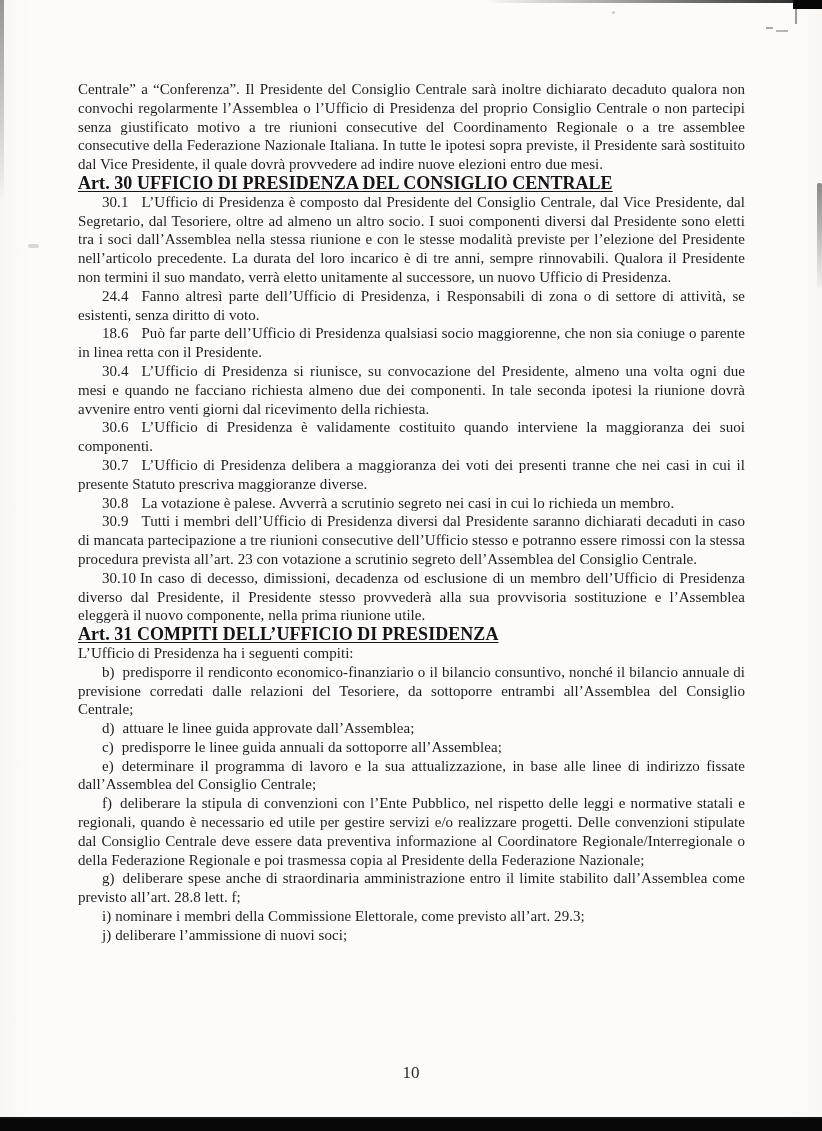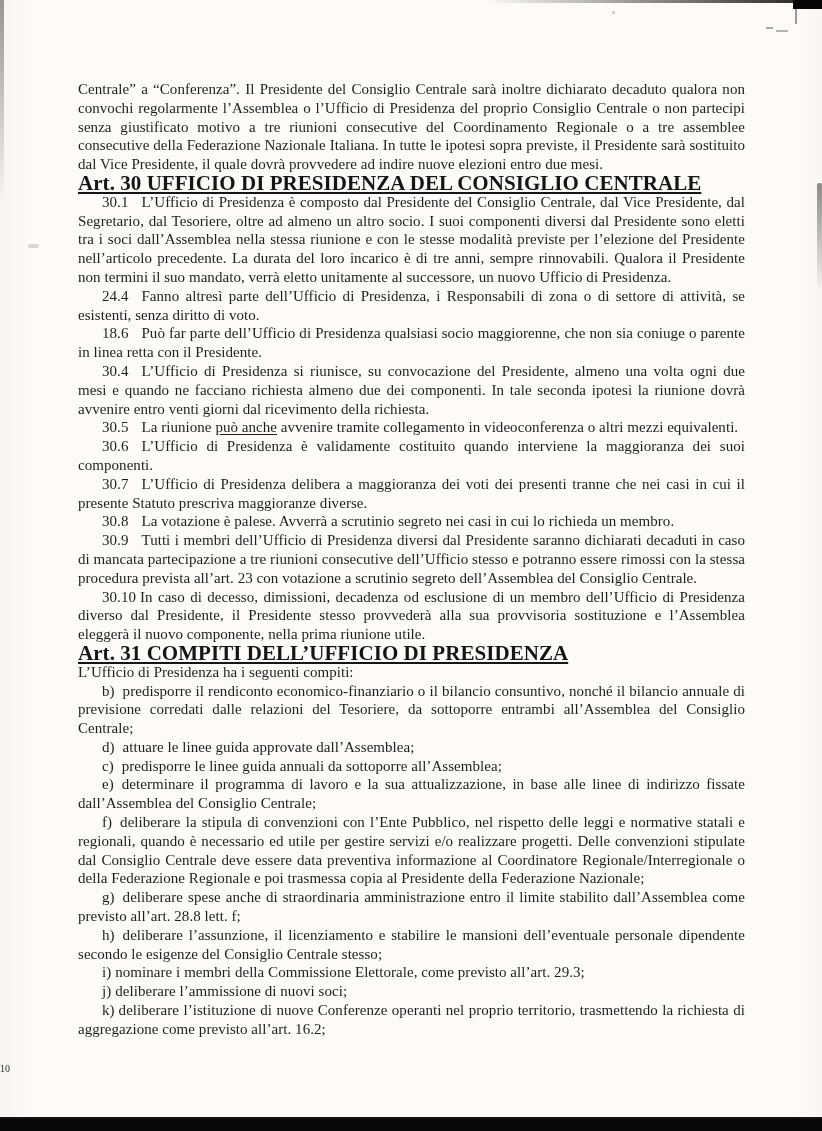--- a/index.html
+++ b/index.html
@@ -21,39 +21,39 @@
     width: 667px;
     font-size: 15px;
     line-height: 18.8px;
     text-align: justify;
     letter-spacing: 0.05px;
   }
   .content p { margin: 0; }
   .para { margin: 0; }
   .art-heading {
     font-weight: 700;
-    font-size: 21px;
+    font-size: 18px;
     color: #151517;
     text-decoration: underline;
     text-underline-offset: 2px;
     text-align: left;
   }
   .art30-heading { margin-top: 24px; }
   .art31-heading { margin-top: 37px; }
   .num { white-space: nowrap; margin-left: 24px; }
   .num-wide { margin-right: 13px; }
   .num-mid { margin-right: 8px; }
   .num-tight { margin-right: 4px; }
   .emph-underline { text-decoration: underline; text-decoration-thickness: 1px; text-underline-offset: 2px; }
   .page-number {
     position: absolute;
     left: 0; top: 1063px;
     width: 822px;
-    text-align: left;
-    font-size: 10px;
+    text-align: center;
+    font-size: 17px;
     color: #2a2a2c;
   }
   
   .artifact { position: absolute; pointer-events: none; }
   .art-left-streak { left: 0; top: 0; width: 4px; height: 200px;
     background: linear-gradient(to bottom, rgba(70,70,70,.55), rgba(150,150,150,.02)); }
   .art-top-line { left: 485px; top: 0; width: 308px; height: 3px;
     background: linear-gradient(to right, rgba(10,10,10,0), rgba(10,10,10,.85)); }
   .art-top-right-block { left: 793px; top: 0; width: 29px; height: 9px; background: #060606; }
   .art-top-right-tail { left: 795px; top: 9px; width: 2px; height: 15px; background: rgba(0,0,0,.38); }
@@ -87,37 +87,34 @@
   <div class="content">
 
     <p class="para">Centrale” a “Conferenza”. Il Presidente del Consiglio Centrale sarà inoltre dichiarato decaduto qualora non convochi regolarmente l’Assemblea o l’Ufficio di Presidenza del proprio Consiglio Centrale o non partecipi senza giustificato motivo a tre riunioni consecutive del Coordinamento Regionale o a tre assemblee consecutive della Federazione Nazionale Italiana. In tutte le ipotesi sopra previste, il Presidente sarà sostituito dal Vice Presidente, il quale dovrà provvedere ad indire nuove elezioni entro due mesi.</p>
 
     <p class="art-heading art30-heading">Art. 30 UFFICIO DI PRESIDENZA DEL CONSIGLIO CENTRALE</p>
 
     <p class="para"><span class="num num-wide">30.1</span><span>L’Ufficio di Presidenza è composto dal Presidente del Consiglio Centrale, dal Vice Presidente, dal Segretario, dal Tesoriere, oltre ad almeno un altro socio. I suoi componenti diversi dal Presidente sono eletti tra i soci dall’Assemblea nella stessa riunione e con le stesse modalità previste per l’elezione del Presidente nell’articolo precedente. La durata del loro incarico è di tre anni, sempre rinnovabili. Qualora il Presidente non termini il suo mandato, verrà eletto unitamente al successore, un nuovo Ufficio di Presidenza.</span></p>
     <p class="para"><span class="num num-wide">24.4</span><span>Fanno altresì parte dell’Ufficio di Presidenza, i Responsabili di zona o di settore di attività, se esistenti, senza diritto di voto.</span></p>
     <p class="para"><span class="num num-wide">18.6</span><span>Può far parte dell’Ufficio di Presidenza qualsiasi socio maggiorenne, che non sia coniuge o parente in linea retta con il Presidente.</span></p>
     <p class="para"><span class="num num-wide">30.4</span><span>L’Ufficio di Presidenza si riunisce, su convocazione del Presidente, almeno una volta ogni due mesi e quando ne facciano richiesta almeno due dei componenti. In tale seconda ipotesi la riunione dovrà avvenire entro venti giorni dal ricevimento della richiesta.</span></p>
-    <p class="para"><span class="num num-wide">30.5</span><span>La riunione </span><span class="emph-underline">può anche</span><span> avvenire tramite collegamento in videoconferenza o altri mezzi equivalenti.</span></p>
     <p class="para"><span class="num num-wide">30.6</span><span>L’Ufficio di Presidenza è validamente costituito quando interviene la maggioranza dei suoi componenti.</span></p>
     <p class="para"><span class="num num-wide">30.7</span><span>L’Ufficio di Presidenza delibera a maggioranza dei voti dei presenti tranne che nei casi in cui il presente Statuto prescriva maggioranze diverse.</span></p>
     <p class="para"><span class="num num-wide">30.8</span><span>La votazione è palese. Avverrà a scrutinio segreto nei casi in cui lo richieda un membro.</span></p>
     <p class="para"><span class="num num-wide">30.9</span><span>Tutti i membri dell’Ufficio di Presidenza diversi dal Presidente saranno dichiarati decaduti in caso di mancata partecipazione a tre riunioni consecutive dell’Ufficio stesso e potranno essere rimossi con la stessa procedura prevista all’art. 23 con votazione a scrutinio segreto dell’Assemblea del Consiglio Centrale.</span></p>
     <p class="para"><span class="num num-tight">30.10</span><span>In caso di decesso, dimissioni, decadenza od esclusione di un membro dell’Ufficio di Presidenza diverso dal Presidente, il Presidente stesso provvederà alla sua provvisoria sostituzione e l’Assemblea eleggerà il nuovo componente, nella prima riunione utile.</span></p>
 
     <p class="art-heading art31-heading">Art. 31 COMPITI DELL’UFFICIO DI PRESIDENZA</p>
     <p class="para">L’Ufficio di Presidenza ha i seguenti compiti:</p>
 
     <p class="para"><span class="num num-mid">b)</span><span>predisporre il rendiconto economico-finanziario o il bilancio consuntivo, nonché il bilancio annuale di previsione corredati dalle relazioni del Tesoriere, da sottoporre entrambi all’Assemblea del Consiglio Centrale;</span></p>
     <p class="para"><span class="num num-mid">d)</span><span>attuare le linee guida approvate dall’Assemblea;</span></p>
     <p class="para"><span class="num num-mid">c)</span><span>predisporre le linee guida annuali da sottoporre all’Assemblea;</span></p>
     <p class="para"><span class="num num-mid">e)</span><span>determinare il programma di lavoro e la sua attualizzazione, in base alle linee di indirizzo fissate dall’Assemblea del Consiglio Centrale;</span></p>
     <p class="para"><span class="num num-mid">f)</span><span>deliberare la stipula di convenzioni con l’Ente Pubblico, nel rispetto delle leggi e normative statali e regionali, quando è necessario ed utile per gestire servizi e/o realizzare progetti. Delle convenzioni stipulate dal Consiglio Centrale deve essere data preventiva informazione al Coordinatore Regionale/Interregionale o della Federazione Regionale e poi trasmessa copia al Presidente della Federazione Nazionale;</span></p>
     <p class="para"><span class="num num-mid">g)</span><span>deliberare spese anche di straordinaria amministrazione entro il limite stabilito dall’Assemblea come previsto all’art. 28.8 lett. f;</span></p>
-    <p class="para"><span class="num num-mid">h)</span><span>deliberare l’assunzione, il licenziamento e stabilire le mansioni dell’eventuale personale dipendente secondo le esigenze del Consiglio Centrale stesso;</span></p>
     <p class="para"><span class="num num-tight">i)</span><span>nominare i membri della Commissione Elettorale, come previsto all’art. 29.3;</span></p>
     <p class="para"><span class="num num-tight">j)</span><span>deliberare l’ammissione di nuovi soci;</span></p>
-    <p class="para"><span class="num num-tight">k)</span><span>deliberare l’istituzione di nuove Conferenze operanti nel proprio territorio, trasmettendo la richiesta di aggregazione come previsto all’art. 16.2;</span></p>
 
   </div>
 
   <div class="page-number">10</div>
 </div>
 
 </body></html>

